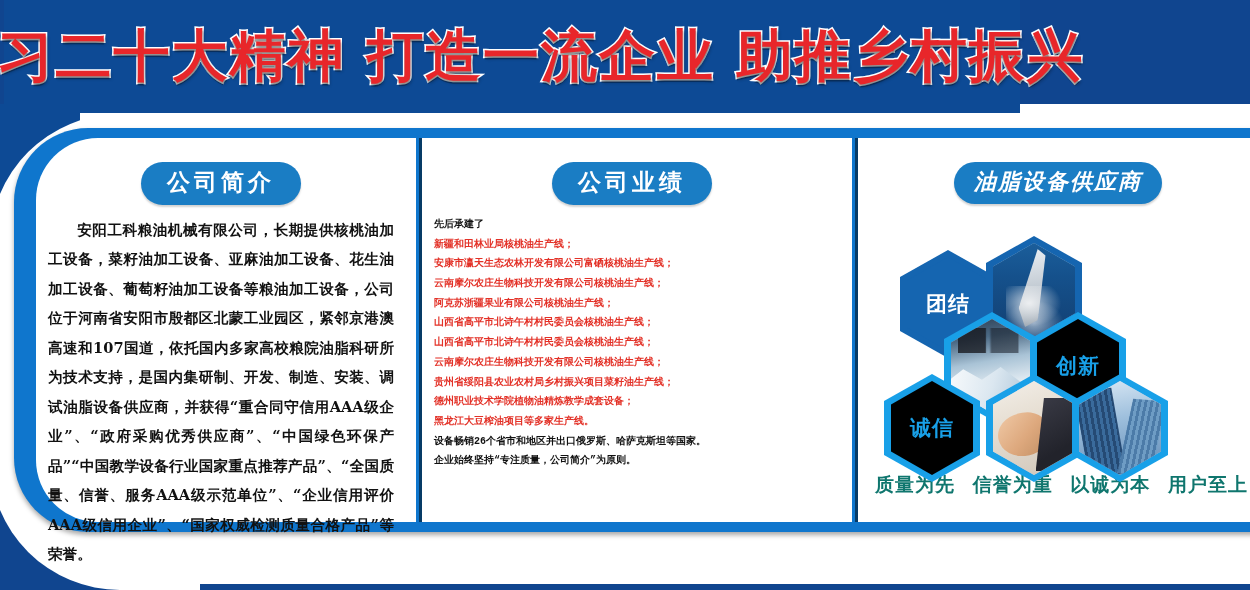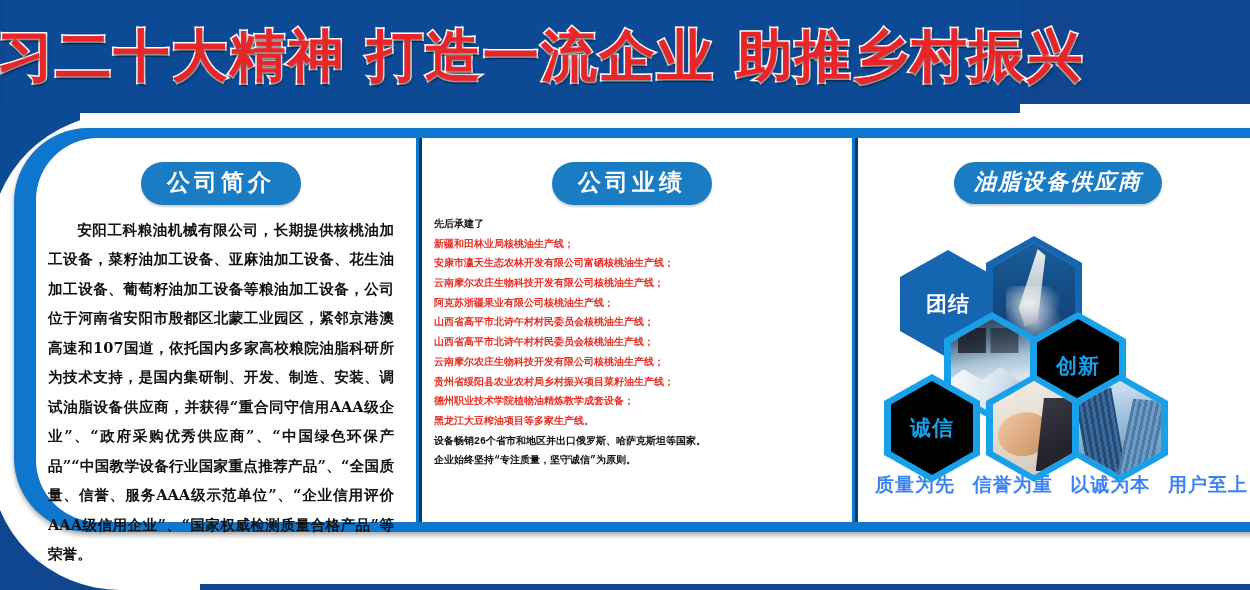--- a/index.html
+++ b/index.html
@@ -287,21 +287,21 @@
   .hex.h6 { left: 6px;  top: 160px; }  
   .hex.h7 { left: 108px; top: 160px; }  
   .hex.h8 { left: 194px; top: 160px; }  
 
   .slogan {
     text-align: center;
     margin-top: 8px;
     font-family: "DejaVu Sans", "Liberation Sans", sans-serif;
     font-size: 19px;
     font-weight: 700;
-    color: #3b82f6;
+    color: #0f766e;
     letter-spacing: 1px;
     white-space: nowrap;
   }
   .slogan span { margin: 0 5px; }
 </style>
 </head>
 <body>
 
 <div id="poster">
 
@@ -333,21 +333,21 @@
           <div class="hl">安康市瀛天生态农林开发有限公司富硒核桃油生产线；</div>
           <div class="hl">云南摩尔农庄生物科技开发有限公司核桃油生产线；</div>
           <div class="hl">阿克苏浙疆果业有限公司核桃油生产线；</div>
           <div class="hl">山西省高平市北诗午村村民委员会核桃油生产线；</div>
           <div class="hl">山西省高平市北诗午村村民委员会核桃油生产线；</div>
           <div class="hl">云南摩尔农庄生物科技开发有限公司核桃油生产线；</div>
           <div class="hl">贵州省绥阳县农业农村局乡村振兴项目菜籽油生产线；</div>
           <div class="hl">德州职业技术学院植物油精炼教学成套设备；</div>
           <div class="hl">黑龙江大豆榨油项目等多家生产线。</div>
           <div>设备畅销26个省市和地区并出口俄罗斯、哈萨克斯坦等国家。</div>
-          <div>企业始终坚持“专注质量，坚守诚信”为原则。</div>
+          <div>企业始终坚持“专注质量，公司简介”为原则。</div>
         </div>
       </section>
 
       <section class="panel p3">
         <div class="badge-row">
           <div class="badge wide">油脂设备供应商</div>
         </div>
 
         <div class="hexwrap">
 

